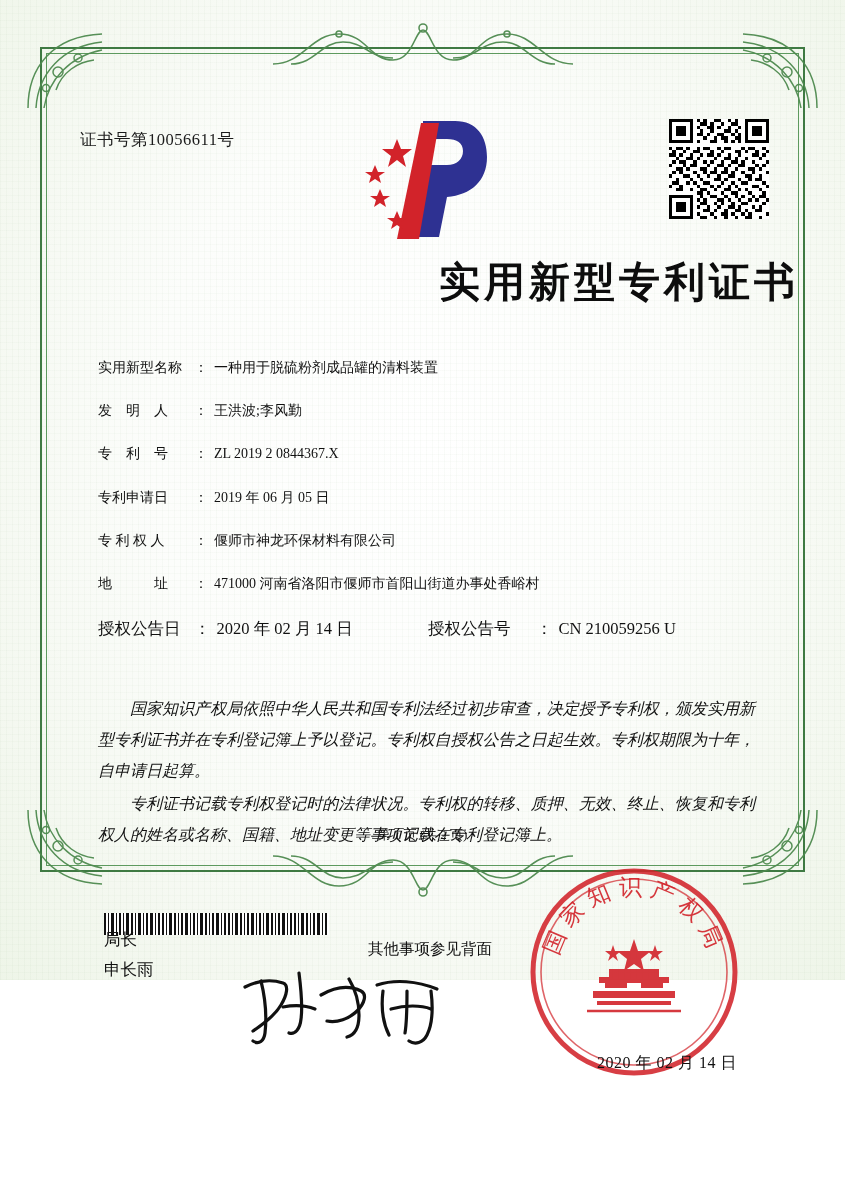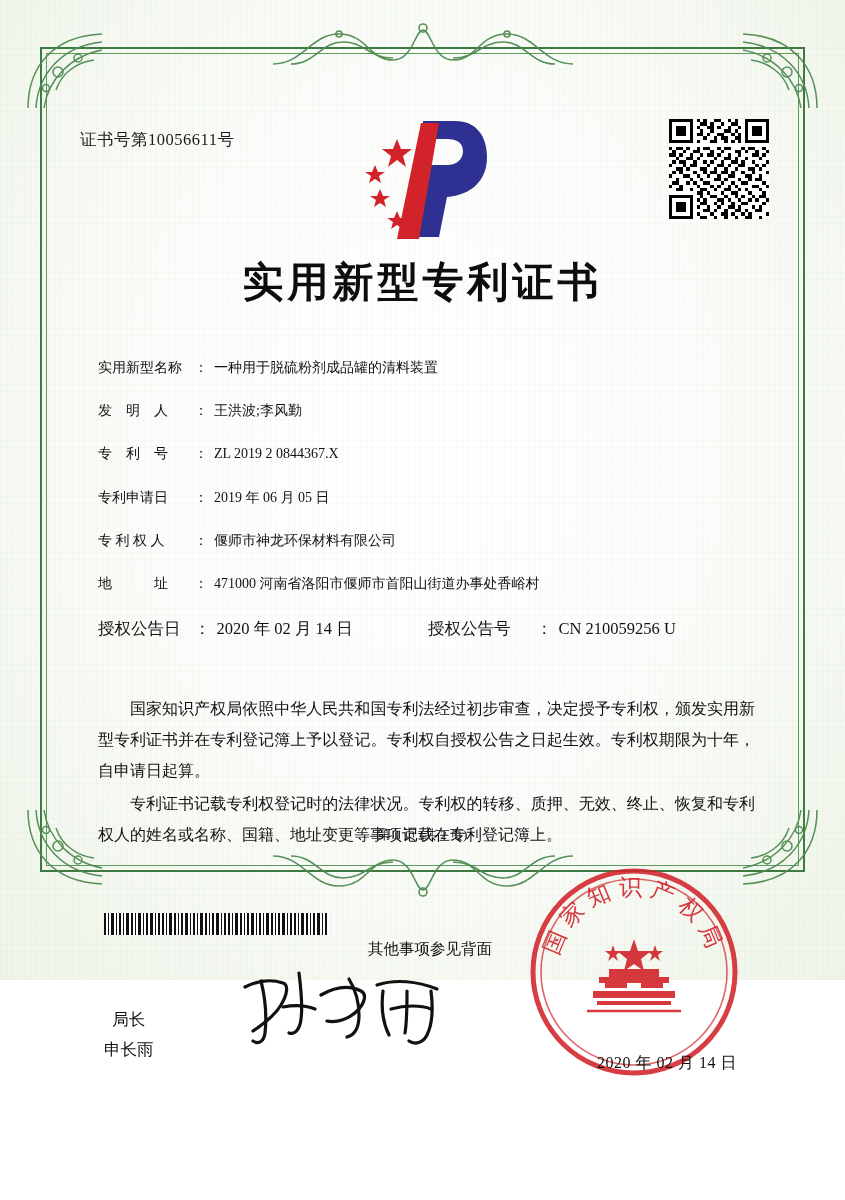--- a/index.html
+++ b/index.html
@@ -69,21 +69,21 @@
     width:176px;height:130px;
   }
   .qr{
     position:absolute;right:30px;top:66px;
     width:100px;height:100px;
     background:#fff;
   }
   .qr svg{display:block;}
   .title{
     position:absolute;left:0;right:0;top:202px;
-    text-align:center;
+    text-align:right;
     font-size:41px;
     letter-spacing:4px;
     color:#0d0d0d;
     font-weight:bold;
     font-family:"DejaVu Serif","Liberation Serif",serif;
   }
   .fields{
     position:absolute;left:52px;right:40px;top:306px;
   }
   .field{
@@ -109,28 +109,28 @@
   .f2-right{display:flex;align-items:baseline;}
   .f2-label{width:96px;flex:0 0 96px;display:flex;justify-content:space-between;white-space:nowrap;}
   .f2-label.wide{width:108px;flex:0 0 108px;}
   .para{
     position:absolute;left:52px;right:44px;top:640px;
     font-size:16px;
     line-height:31px;
     color:#111;
     text-align:justify;
   }
-  .para p{margin:0 0 2px 0;text-indent:32px;}
+  .para p{margin:0 0 2px 0;text-indent:32px;font-style:italic;}
   .barcode{
     position:absolute;left:58px;top:860px;
     width:225px;height:22px;
   }
   .signoff{
-    position:absolute;left:58px;top:952px;
-    font-size:16.5px;line-height:30px;color:#111;text-align:center;
+    position:absolute;left:58px;top:872px;
+    font-size:16.5px;line-height:30px;color:#111;
   }
   .signature{
     position:absolute;left:185px;top:908px;
     width:230px;height:88px;
     color:#111;
   }
   .seal{
     position:absolute;right:58px;top:812px;
     width:214px;height:214px;
   }

